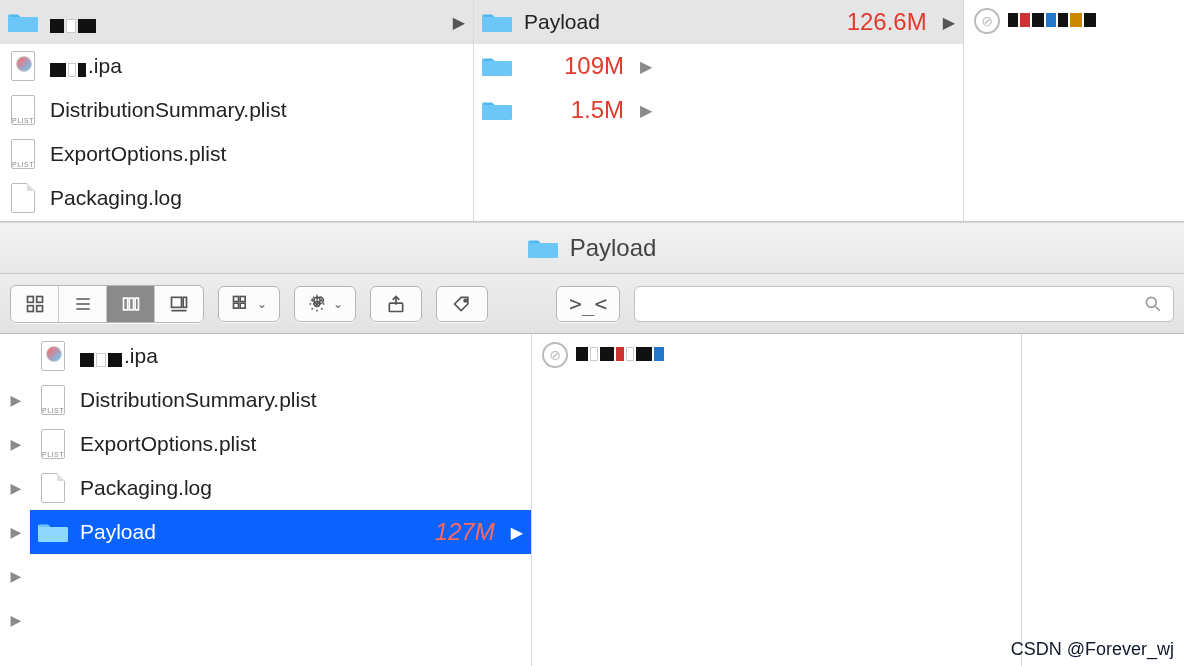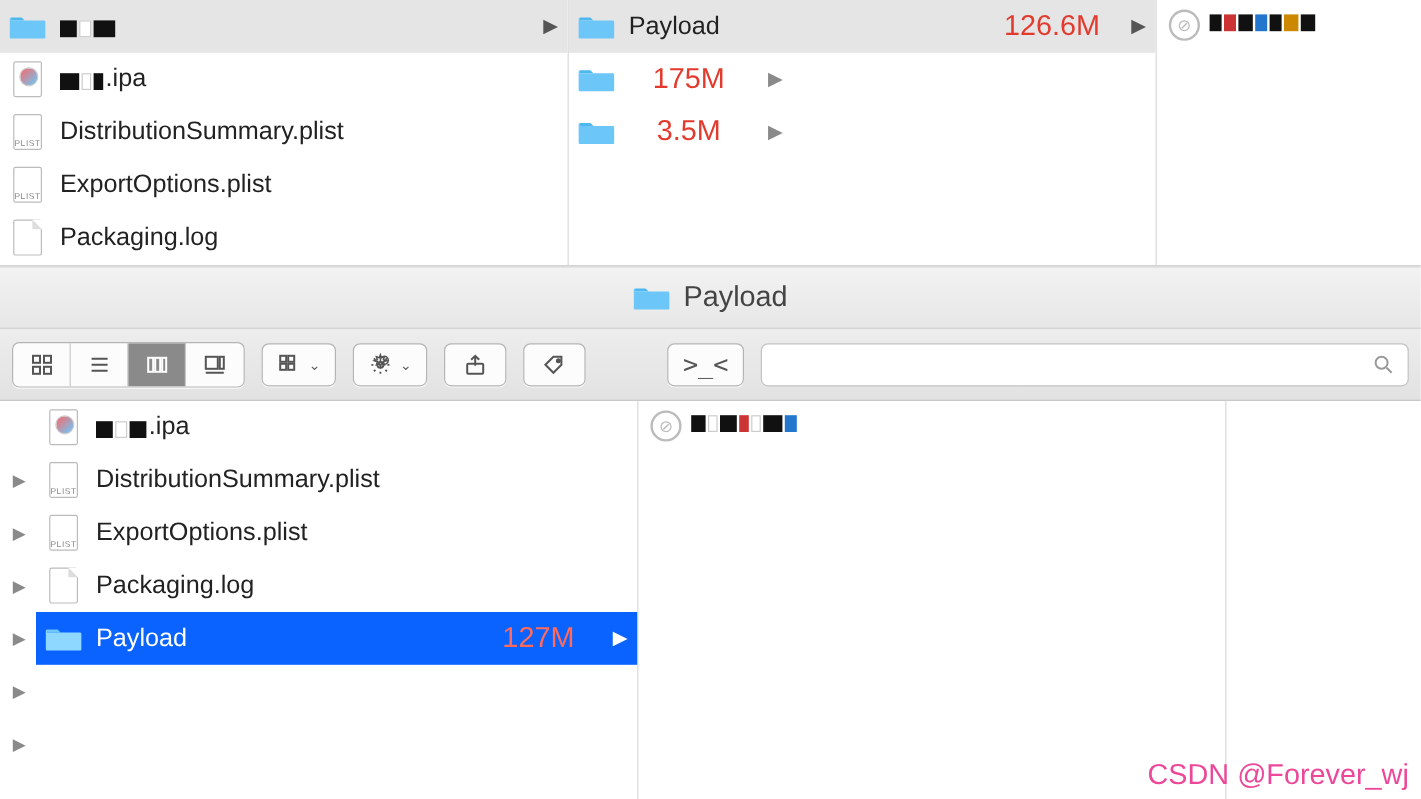--- a/index.html
+++ b/index.html
@@ -39,21 +39,21 @@
     gap: 12px;
     white-space: nowrap;
   }
   .row.sel { background: #e5e5e5; }
   .row .name { flex: 1; overflow: hidden; }
   .row .size {
     color: #e23b2e;
     font-size: 24px;
     margin-right: 4px;
     min-width: 100px;
-    text-align: center;
+    text-align: right;
   }
   .chev {
     color: #8a8a8a;
     font-size: 16px;
   }
   .chev.sel { color: #555; }
 
   
   .ficon {
     width: 30px; height: 30px; display: inline-flex; align-items: center; justify-content: center;
@@ -155,29 +155,29 @@
     height:44px; display:flex; align-items:center; justify-content:center; color:#8a8a8a; font-size:14px;
   }
 
   .brow{
     display:flex;align-items:center;height:44px;gap:12px;padding:0 8px;white-space:nowrap;
   }
   .brow.selblue{ background:#0a63ff; color:#fff; }
   .brow.selblue .size{ color:#ff6a5c; }
   .brow.selblue .chev{ color:#fff; }
   .brow .name{flex:1;overflow:hidden;}
-  .brow .size{ color:#e23b2e; font-size:24px; margin-right:20px; }
+  .brow .size{ color:#e23b2e; font-size:24px; margin-right:4px;font-style:italic; }
 
   .folder-blue svg path.body{fill:#6cc7f8;}
   .folder-blue svg path.tab{fill:#4db8ef;}
   .selblue .folder svg path.body{fill:#8ed8ff;}
   .selblue .folder svg path.tab{fill:#6cc7f8;}
 
   .watermark{
-    position:absolute; right:10px; bottom:6px; color:#ec4899; font-size:24px;
+    position:absolute; right:10px; bottom:6px; color:#0f172a; font-size:18px;
   }
 
 </style>
 </head>
 <body>
 
 <div class="top-finder">
 
   <div class="col col1">
     <div class="row sel">
@@ -240,31 +240,31 @@
       <span class="size">126.6M</span>
       <span class="chev sel">▶</span>
     </div>
     <div class="row">
       <span class="ficon folder folder-blue">
         <svg viewBox="0 0 48 36">
             <path class="tab" d="M2 6h14l4 4H2z"></path>
             <path class="body" d="M2 10h44a2 2 0 0 1 2 2v20a2 2 0 0 1-2 2H2a2 2 0 0 1-2-2V8a2 2 0 0 1 2-2z"></path>
           </svg>
       </span>
-      <span class="size">175M</span>
+      <span class="size">109M</span>
       <span class="chev">▶</span>
     </div>
     <div class="row">
       <span class="ficon folder folder-blue">
         <svg viewBox="0 0 48 36">
             <path class="tab" d="M2 6h14l4 4H2z"></path>
             <path class="body" d="M2 10h44a2 2 0 0 1 2 2v20a2 2 0 0 1-2 2H2a2 2 0 0 1-2-2V8a2 2 0 0 1 2-2z"></path>
           </svg>
       </span>
-      <span class="size">3.5M</span>
+      <span class="size">1.5M</span>
       <span class="chev">▶</span>
     </div>
   </div>
 
   <div class="col col3 preview-col">
     <span class="qlook">⊘</span>
     <span class="censor">
       <span style="width:10px;background:#111"></span><span style="width:10px;background:#c33"></span><span style="width:12px;background:#111"></span><span style="width:10px;background:#27c"></span><span style="width:10px;background:#111"></span><span style="width:12px;background:#c80"></span><span style="width:12px;background:#111"></span>
     </span>
   </div>

